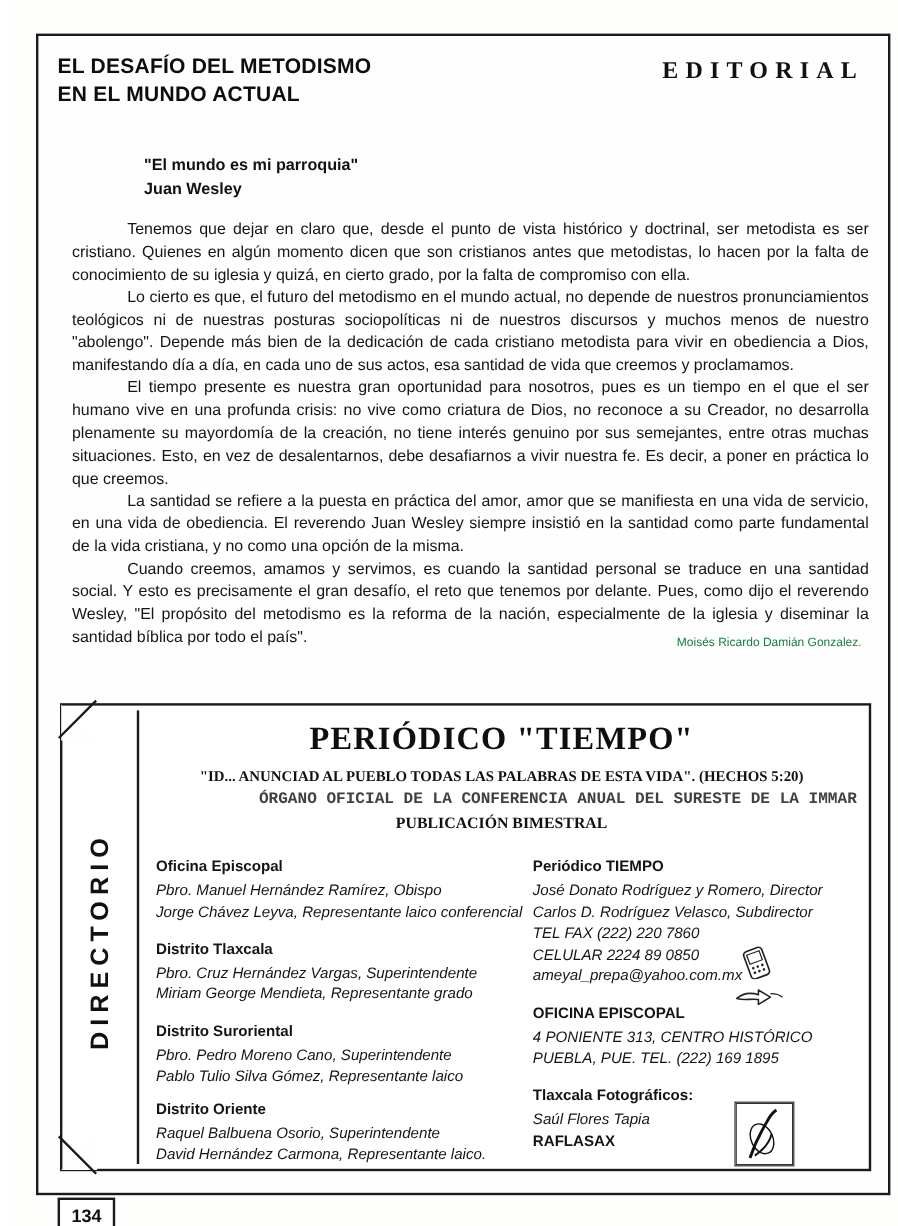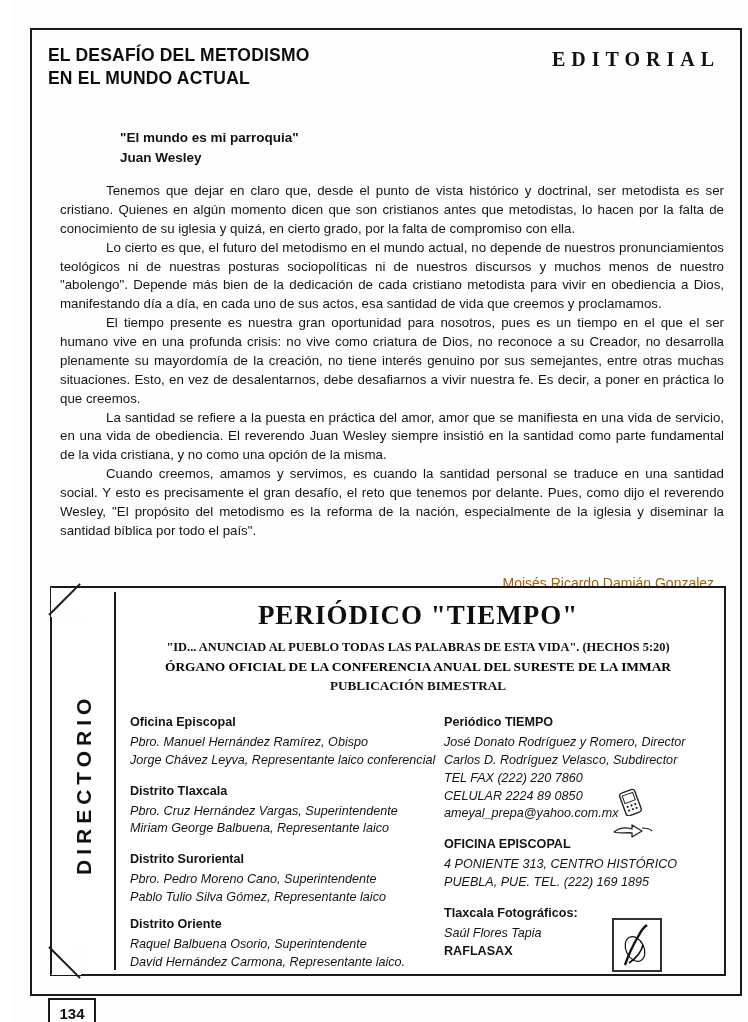--- a/index.html
+++ b/index.html
@@ -76,23 +76,23 @@
     text-align: justify;
     color: #151515;
   }
   .body-text p {
     margin: 0 0 0 0;
     text-indent: 46px;
   }
   .signature {
     position: absolute;
     right: 22px;
-    top: 545px;
-    font-size: 14px;
-    color: #a16207;
+    top: 500px;
+    font-size: 10px;
+    color: #15803d;
   }
   
   .directory {
     position: absolute;
     left: 18px;
     top: 556px;
     width: 676px;
     height: 390px;
     border: 2px solid #1a1a1a;
     box-sizing: border-box;
@@ -175,25 +175,25 @@
     font-family: "Liberation Serif", serif;
     font-size: 12.4px;
     font-weight: bold;
     color: #111;
   }
   .dir-sub2 {
     position: absolute;
     left: 70px;
     right: 10px;
     top: 71px;
-    text-align: center;
-    font-family: Liberation Serif, serif;
+    text-align: right;
+    font-family: Liberation Mono, monospace;
     font-size: 13.4px;
     font-weight: bold;
-    color: #000000;
+    color: #404040;
   }
   .dir-sub3 {
     position: absolute;
     left: 70px;
     right: 10px;
     top: 90px;
     text-align: center;
     font-family: "Liberation Serif", serif;
     font-size: 13.2px;
     font-weight: bold;
@@ -308,21 +308,21 @@
 
       <div class="dir-col-left">
         <div class="blk">
           <div class="blk-head">Oficina Episcopal</div>
           <div class="blk-line">Pbro. Manuel Hernández Ramírez, Obispo</div>
           <div class="blk-line">Jorge Chávez Leyva, Representante laico conferencial</div>
         </div>
         <div class="blk">
           <div class="blk-head">Distrito Tlaxcala</div>
           <div class="blk-line">Pbro. Cruz Hernández Vargas, Superintendente</div>
-          <div class="blk-line">Miriam George Balbuena, Representante laico</div>
+          <div class="blk-line">Miriam George Mendieta, Representante grado</div>
         </div>
         <div class="blk tight">
           <div class="blk-head">Distrito Suroriental</div>
           <div class="blk-line">Pbro. Pedro Moreno Cano, Superintendente</div>
           <div class="blk-line">Pablo Tulio Silva Gómez, Representante laico</div>
         </div>
         <div class="blk">
           <div class="blk-head">Distrito Oriente</div>
           <div class="blk-line">Raquel Balbuena Osorio, Superintendente</div>
           <div class="blk-line">David Hernández Carmona, Representante laico.</div>

